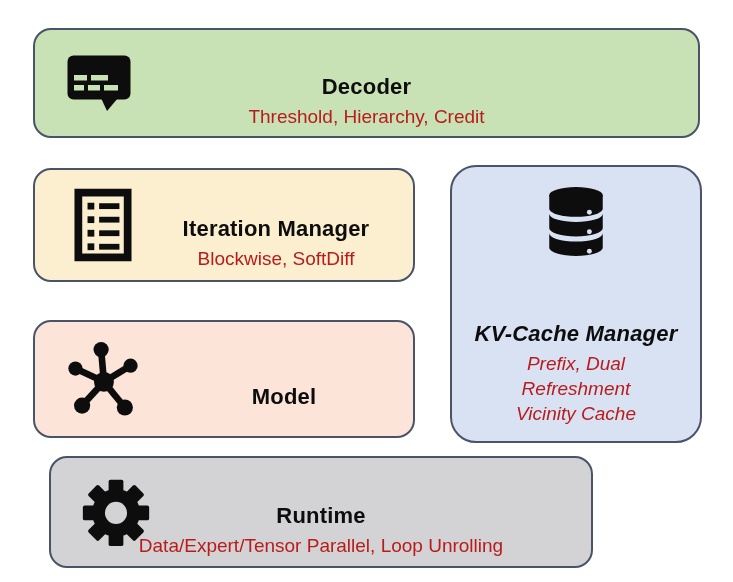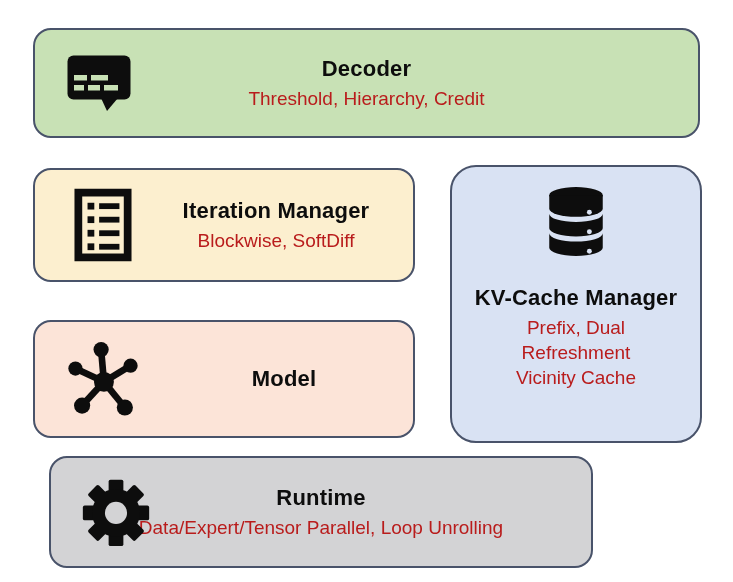--- a/index.html
+++ b/index.html
@@ -54,20 +54,21 @@
     padding-top: 19px;
   }
   .card.column .icon-top { display: flex; margin-bottom: 26px; }
 
   .title {
     font-weight: bold;
     font-size: 22px;
     line-height: 1.25;
     color: #0d0d0d;
     letter-spacing: 0.2px;
+    margin-top: 36px;
   }
   .subtitle {
     font-size: 19px;
     line-height: 1.32;
     color: #b91c1c;
     margin-top: 3px;
   }
   .subtitle .line { display: block; }
 
   #c-decoder   { left: 33px;  top: 28px;  width: 667px; height: 110px; }
@@ -114,21 +115,21 @@
         <rect x="14" y="57" width="7" height="7" fill="#0d0d0d"></rect>
           <rect x="26" y="57.5" width="21" height="6" fill="#0d0d0d"></rect>
       </svg>
     </span>
     <div class="text-flex">
       <div class="title">Iteration Manager</div>
       <div class="subtitle">Blockwise, SoftDiff</div>
     </div>
   </div>
 
-  <div class="card column" id="c-kv" style="background: rgb(217, 226, 243); --fill: #d9e2f3;">
+  <div class="card column" id="c-kv" style="background: rgb(217, 226, 243); font-style: italic; --fill: #d9e2f3;">
     <span class="icon-top">
       <svg width="66" height="72" viewBox="0 0 64 70">
         <ellipse cx="32" cy="9" rx="26" ry="8" fill="#0d0d0d"></ellipse>
         <path d="M6 9 V22 a26 8 0 0 0 52 0 V9 Z" fill="#0d0d0d"></path>
         <path d="M6 27 a26 8 0 0 0 52 0 V41 a26 8 0 0 1 -52 0 Z" fill="#0d0d0d"></path>
         <path d="M6 46 a26 8 0 0 0 52 0 V60 a26 8 0 0 1 -52 0 Z" fill="#0d0d0d"></path>
         <circle cx="45" cy="25.5" r="2.4" fill="var(--fill,#d9e2f3)"></circle>
         <circle cx="45" cy="44.5" r="2.4" fill="var(--fill,#d9e2f3)"></circle>
         <circle cx="45" cy="63.5" r="2.4" fill="var(--fill,#d9e2f3)"></circle>
       </svg>

